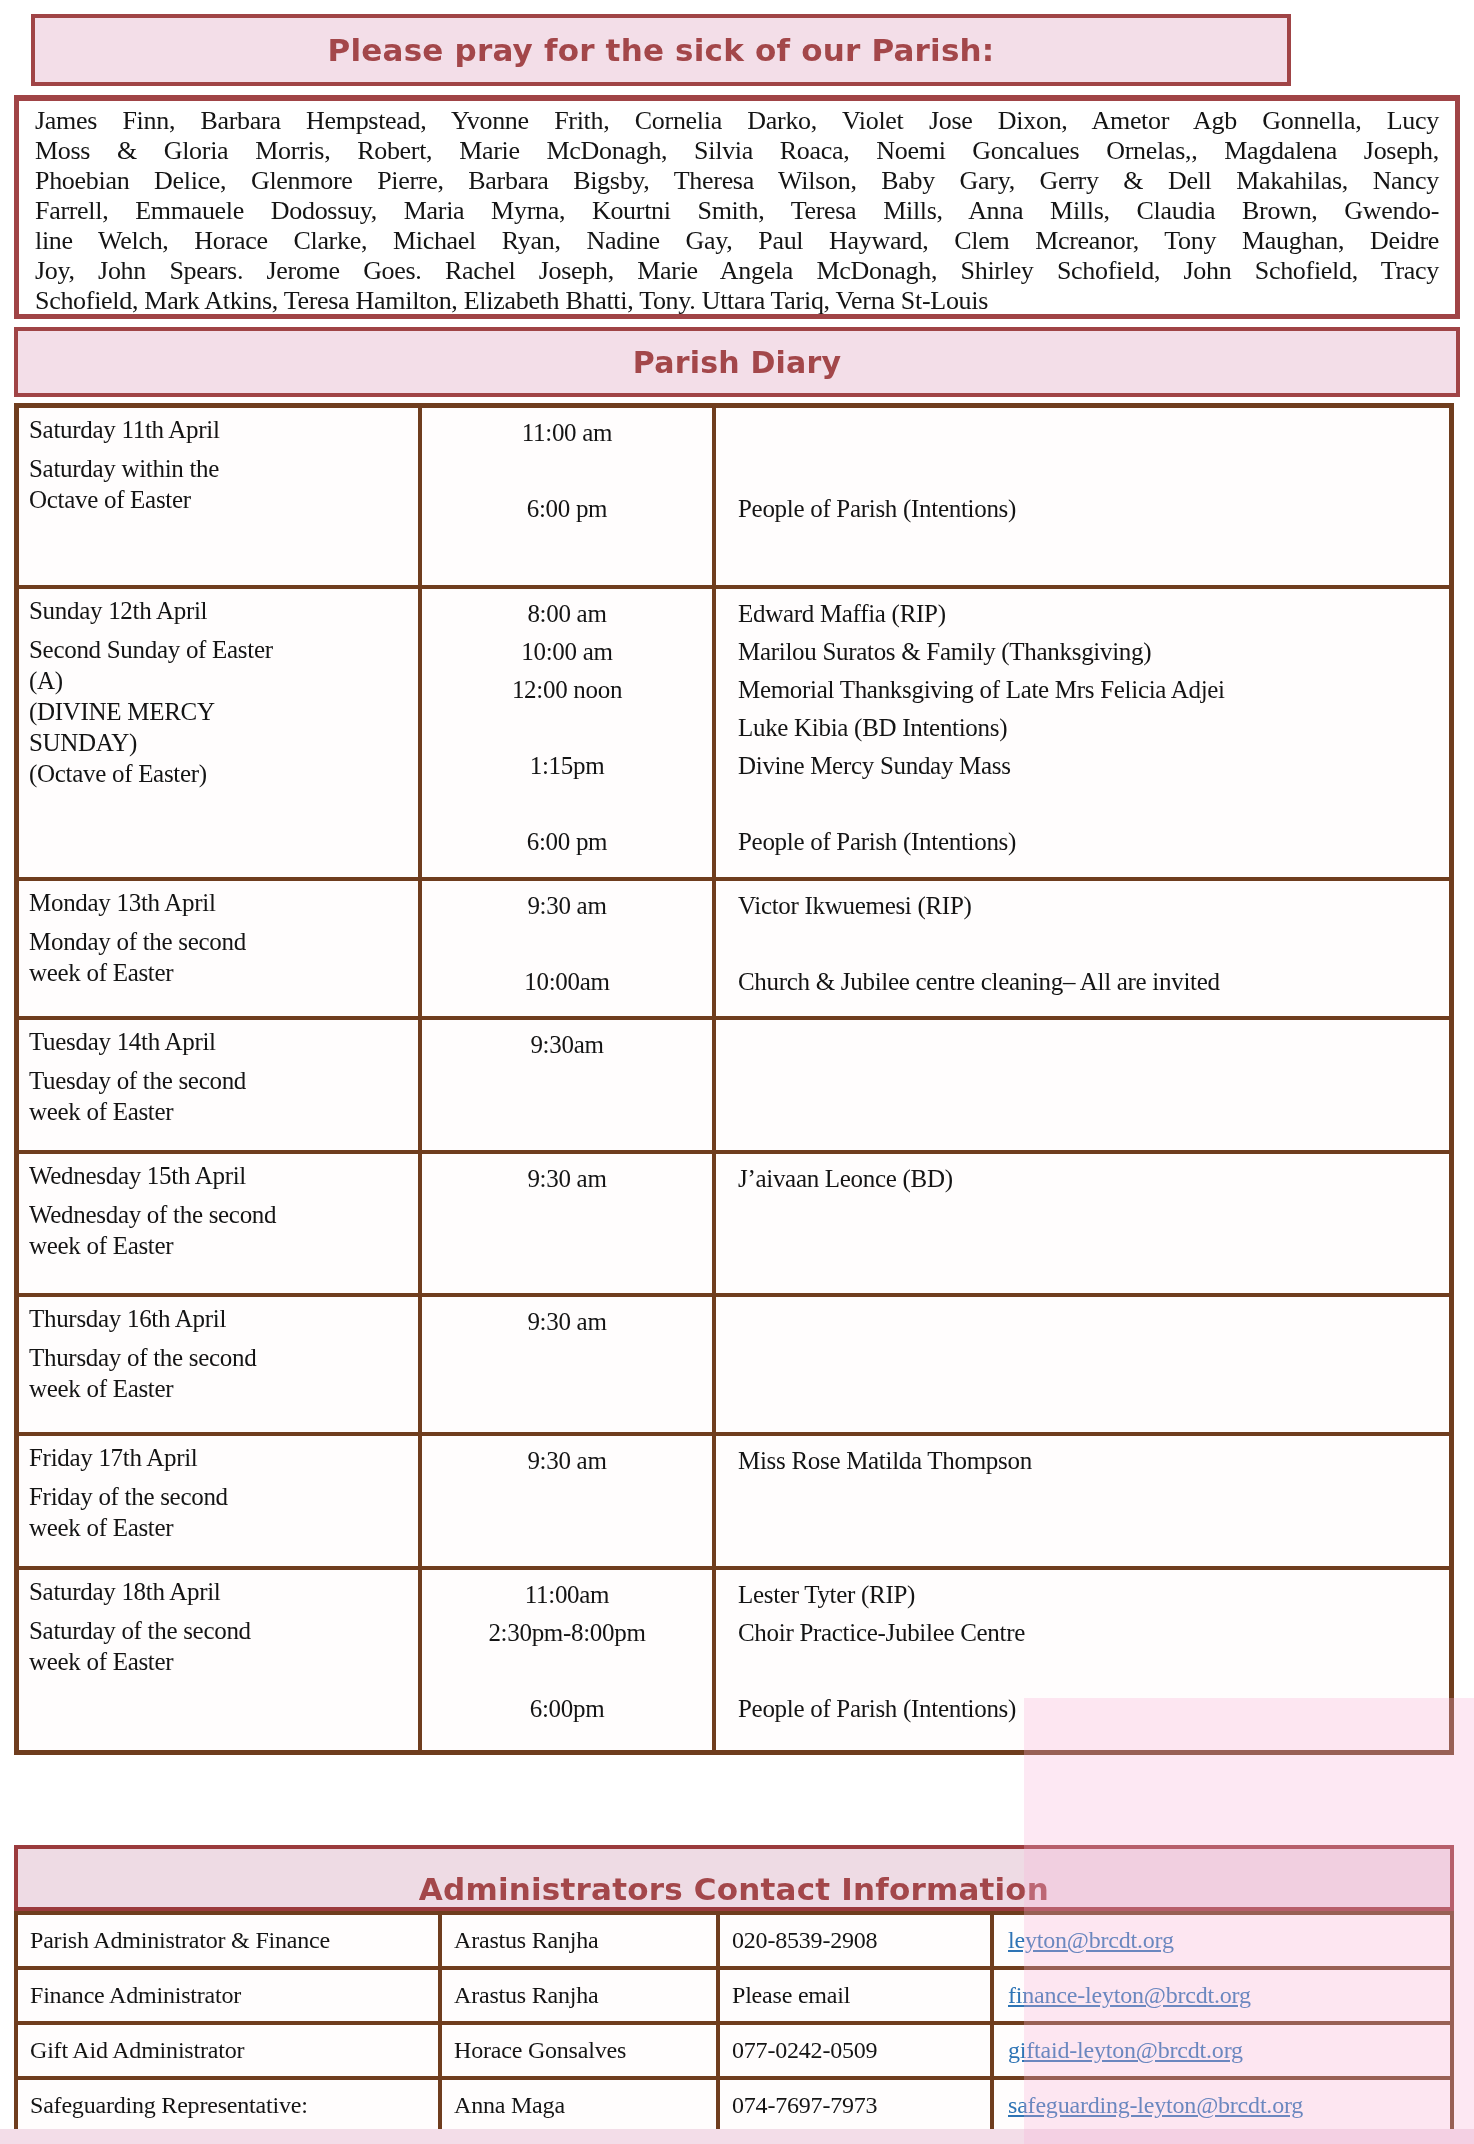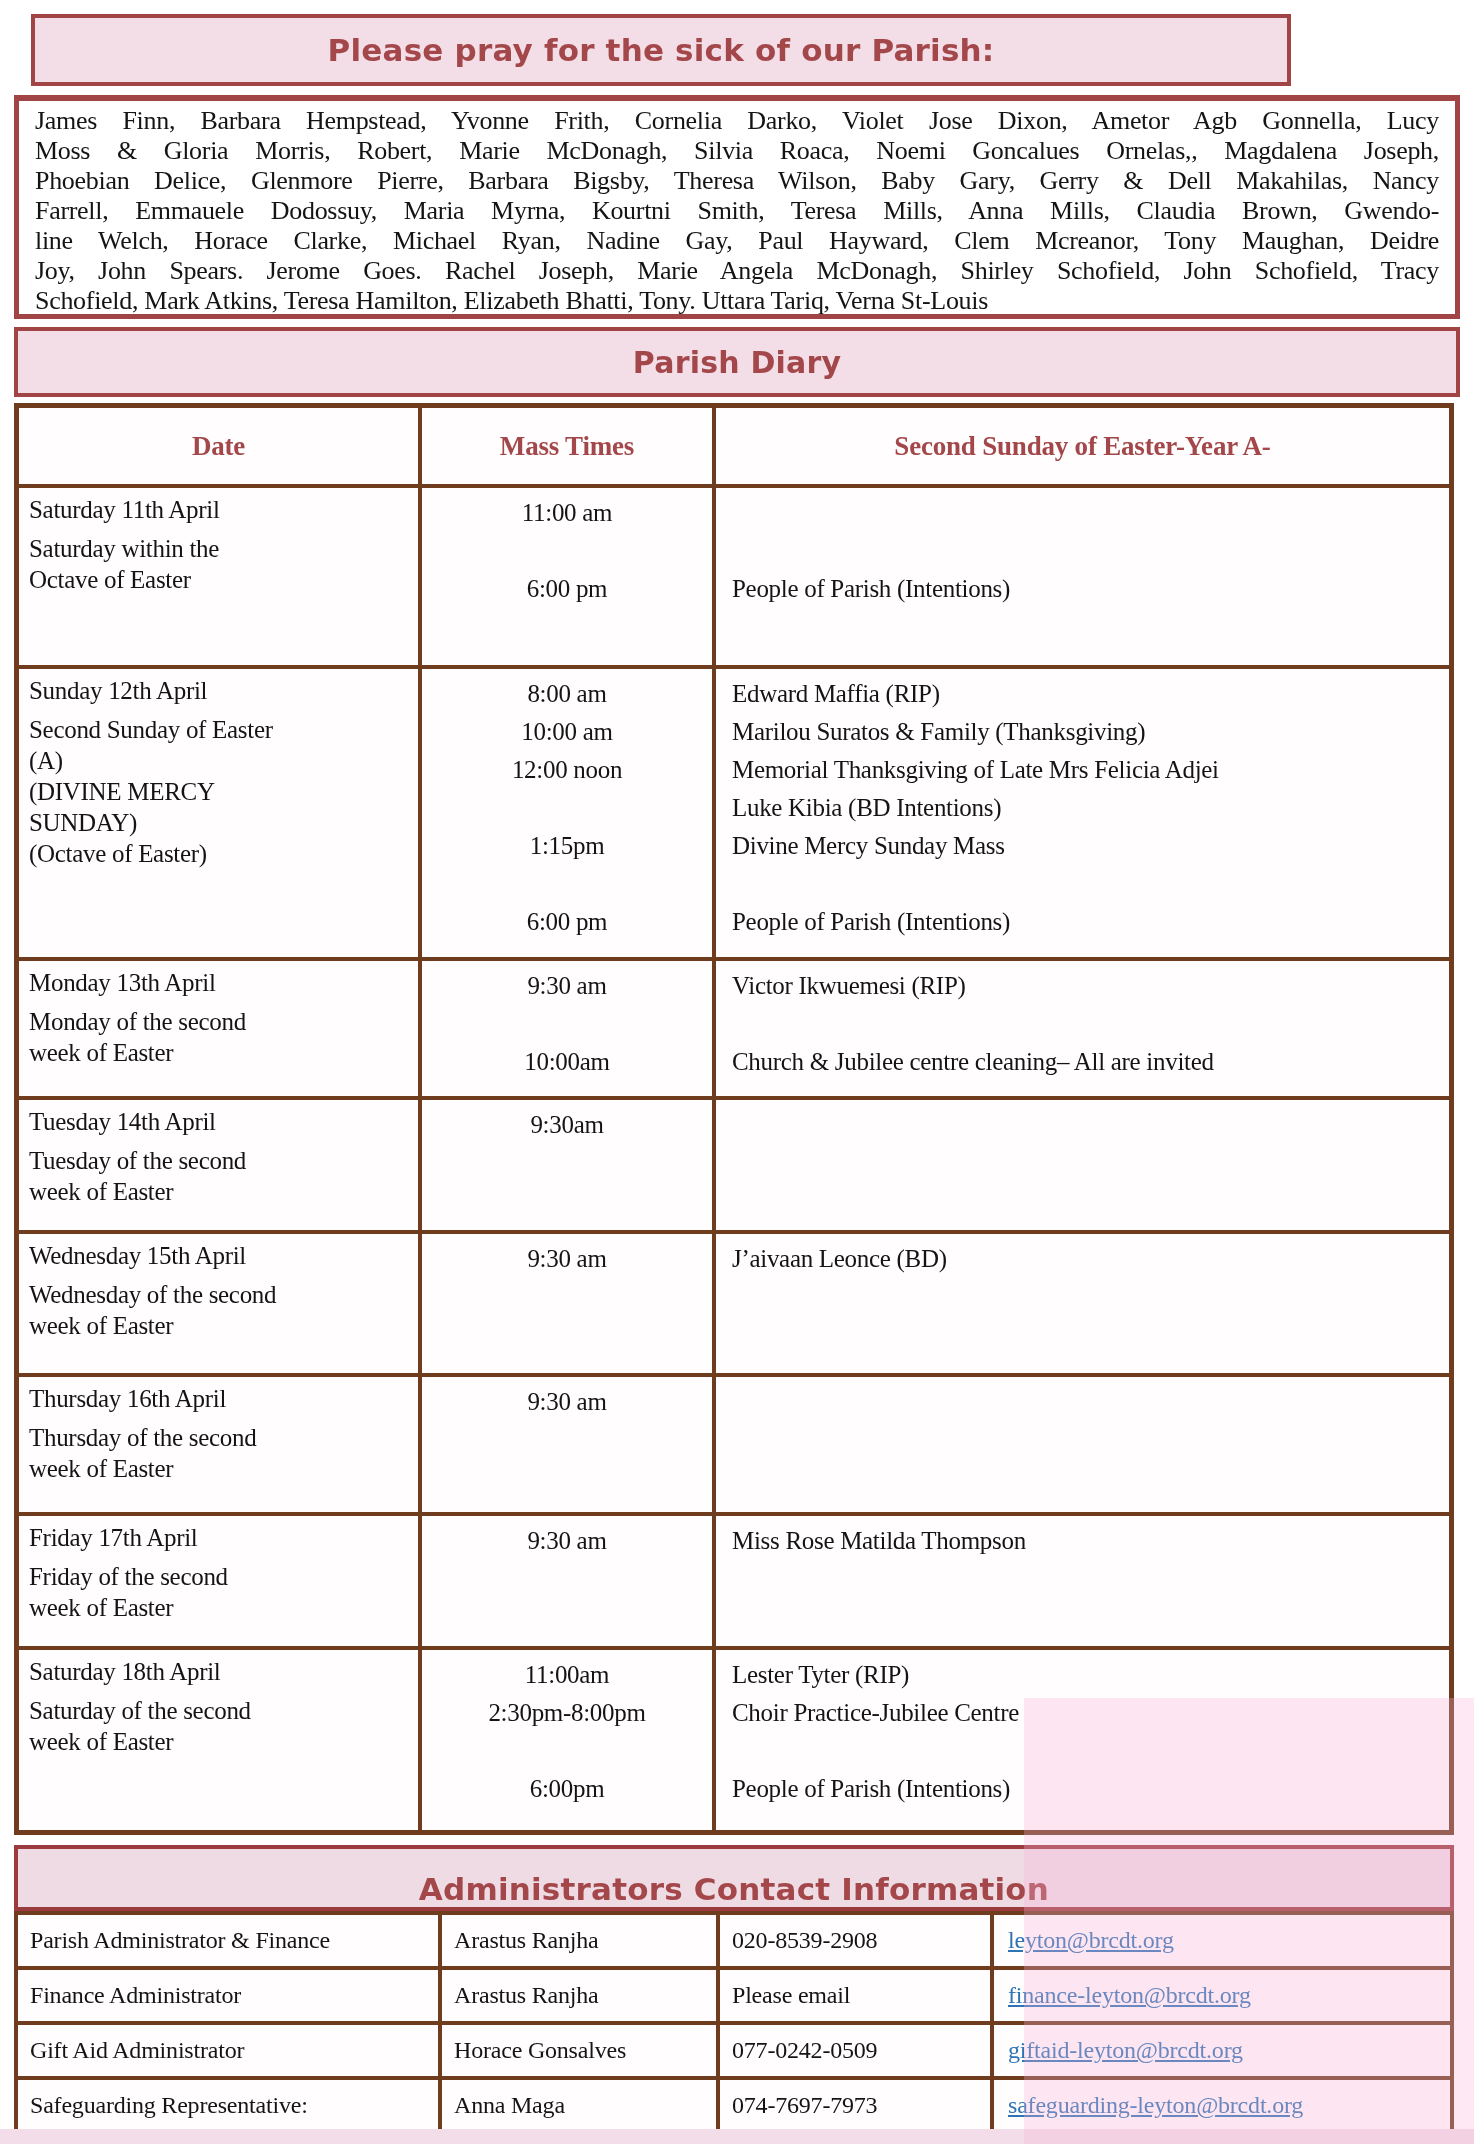--- a/index.html
+++ b/index.html
@@ -42,21 +42,21 @@
   }
   .names-line.last{text-align-last:left;}
 
   
   .diary-table{border:5px solid var(--brown);background:#fffdfd;}
   .diary-row{display:grid;grid-template-columns:399px 294px 1fr;border-top:4px solid var(--brown);}
   .diary-row:first-child{border-top:none;}
   .diary-cell{padding-top:6px;overflow:hidden;}
   .diary-cell.c2,.diary-cell.c3{border-left:4px solid var(--brown);}
   .diary-cell.c1{padding-left:10px;padding-right:6px;}
-  .diary-cell.c3{padding-left:16px;padding-right:6px;}
+  .diary-cell.c3{padding-left:22px;padding-right:6px;}
   .hdr-row{align-items:center;}
   .hdr-cell{
     display:flex;align-items:center;justify-content:center;
     font-weight:700;font-size:27px;color:var(--red);letter-spacing:-0.2px;
     height:76px;
   }
   .cell-line{font-size:25px;line-height:38px;letter-spacing:-0.3px;}
   .c2 .cell-line{text-align:center;}
   .c1 .cell-line{line-height:31px;}
   .c1 .cell-line.first{margin-bottom:8px;}
@@ -97,25 +97,20 @@
     <div class="names-line">line Welch, Horace Clarke, Michael Ryan, Nadine Gay, Paul Hayward, Clem Mcreanor, Tony Maughan, Deidre</div>
     <div class="names-line">Joy, John Spears. Jerome Goes. Rachel Joseph, Marie Angela McDonagh, Shirley Schofield, John Schofield, Tracy</div>
     <div class="names-line last">Schofield, Mark Atkins, Teresa Hamilton, Elizabeth Bhatti, Tony. Uttara Tariq, Verna St-Louis</div>
   </div>
 
 <div class="abs banner" style="top:327px;left:14px;width:1446px;height:70px;">
   <div class="banner-title" style="font-size:30px;">Parish Diary</div>
 </div>
 
 <div class="abs diary-table" style="top:403px;left:14px;width:1440px;" id="diary-table">
-  <div class="diary-row hdr-row">
-    <div class="hdr-cell">Date</div>
-    <div class="hdr-cell c2" style="border-left:4px solid var(--brown);">Mass Times</div>
-    <div class="hdr-cell c3" style="border-left:4px solid var(--brown);">Second Sunday of Easter-Year A-</div>
-  </div>
 <div class="diary-row" style="height: 177px;">
       <div class="diary-cell c1">
         <div class="cell-line first">Saturday 11th April</div>
         <div class="cell-line">Saturday within the</div>
         <div class="cell-line">Octave of Easter</div>
       </div>
       <div class="diary-cell c2">
         <div class="cell-line">11:00 am</div>
         <div class="cell-line">&nbsp;</div>
         <div class="cell-line">6:00 pm</div>

